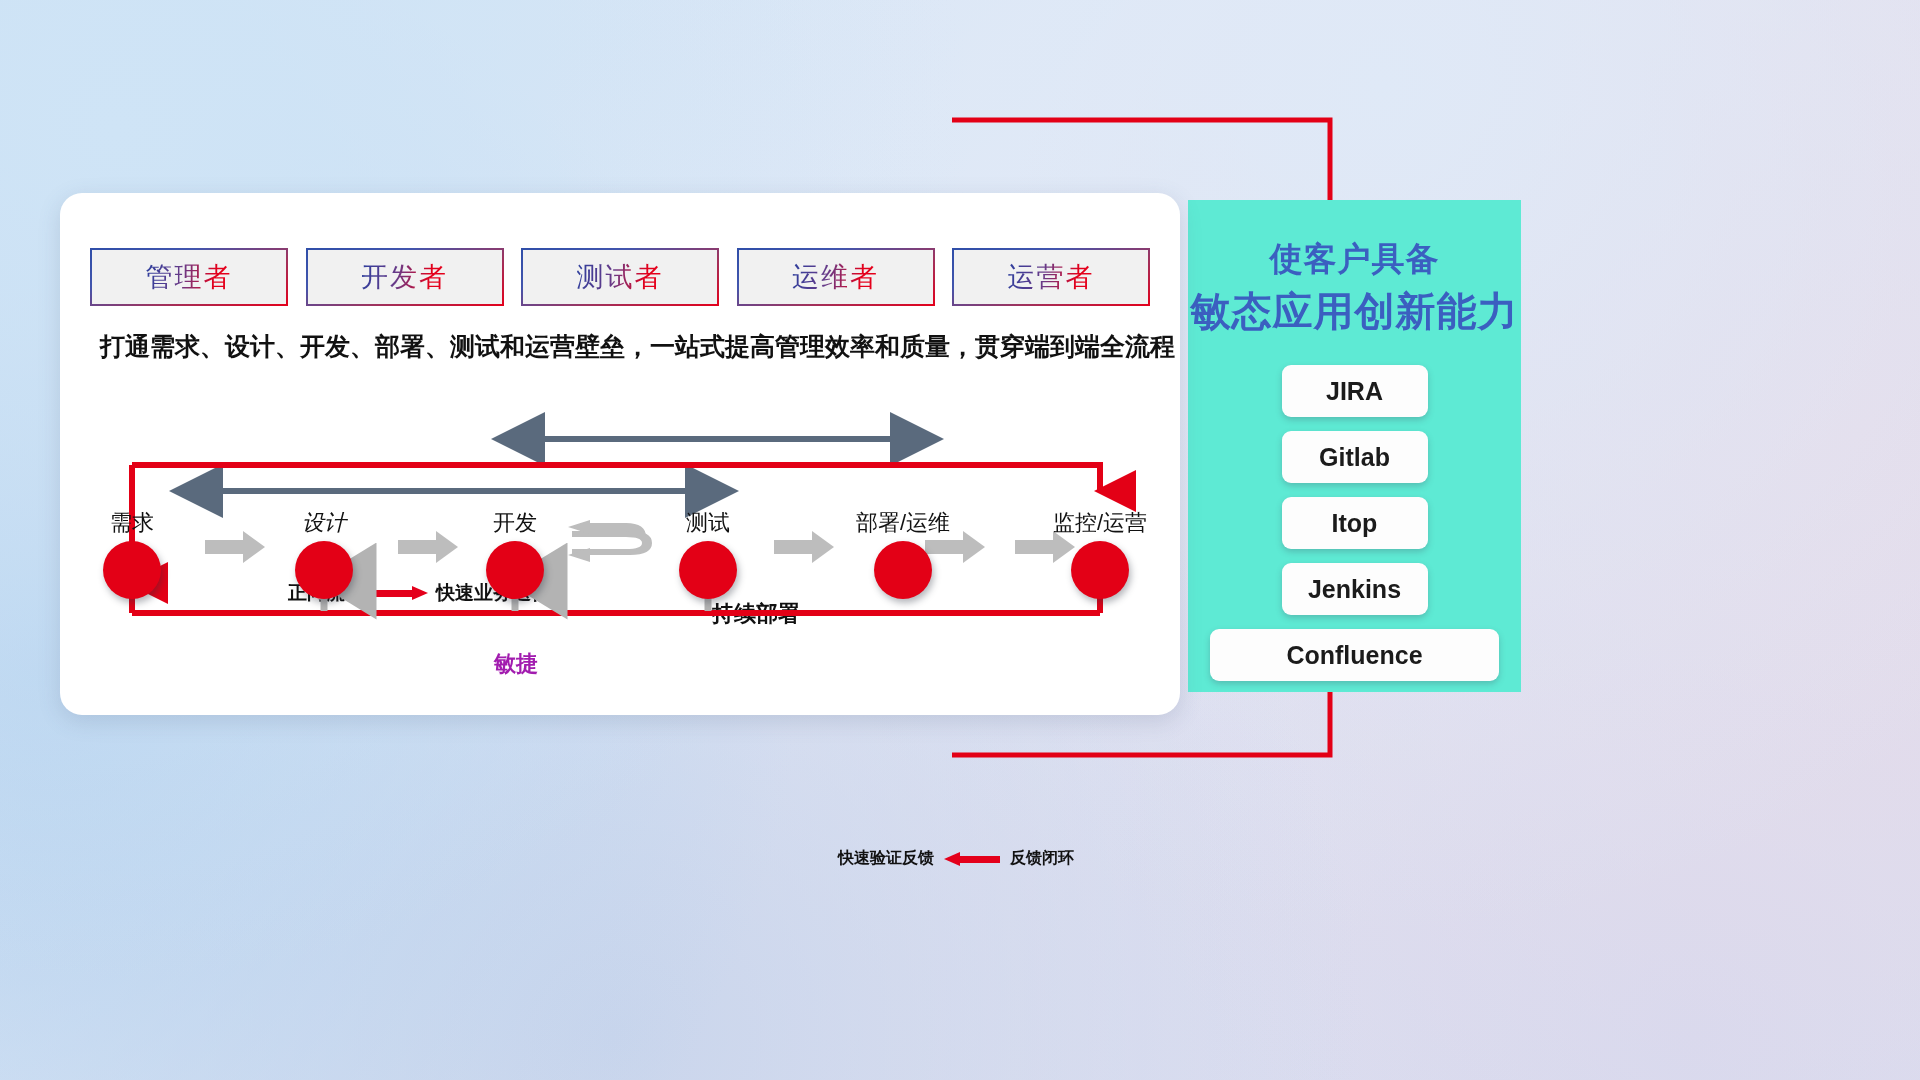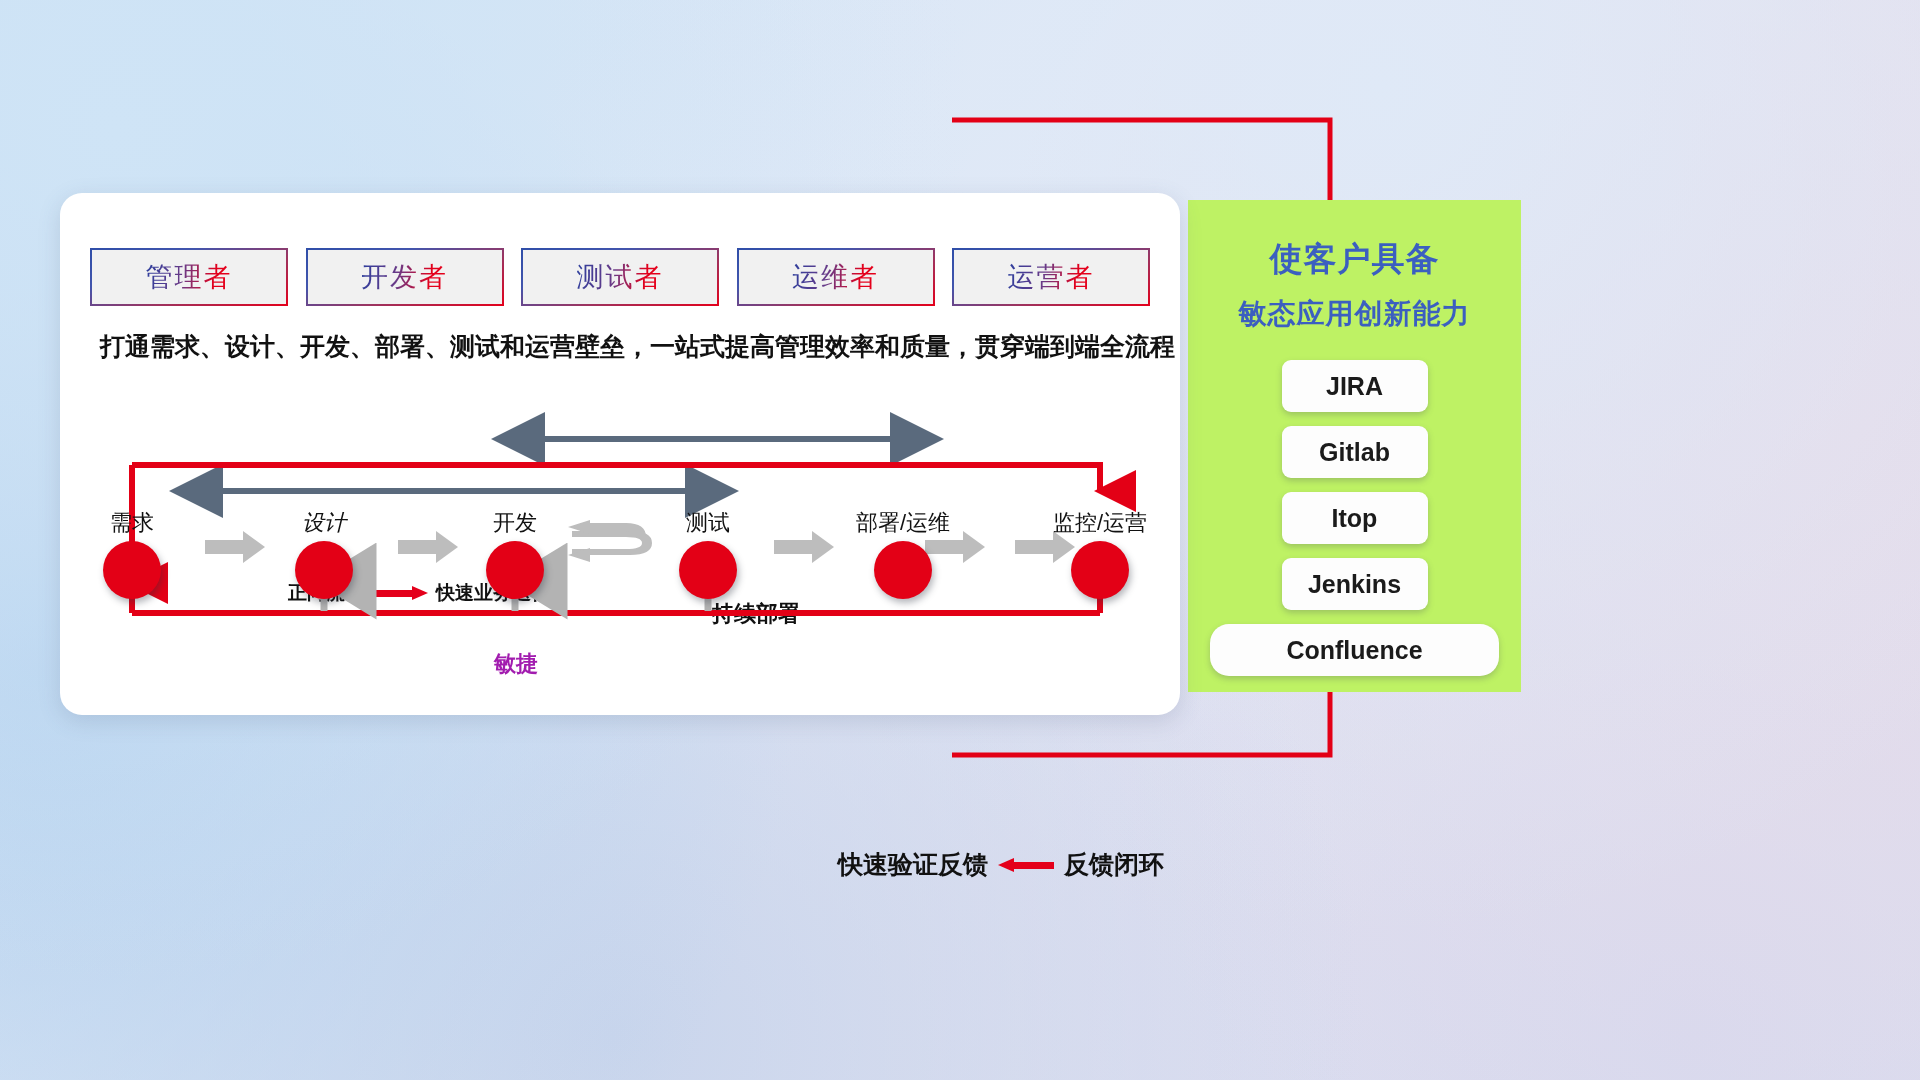--- a/index.html
+++ b/index.html
@@ -20,40 +20,40 @@
       radial-gradient(circle at 88% 96%, #d5d8ee 0%, rgba(213,216,238,0) 48%),
       linear-gradient(135deg, #cde2f5 0%, #dfe8f6 38%, #e4e4f1 62%, #dfe1f0 100%);
   }
 
   
   #red-bracket { position:absolute; left:0; top:0; width:1920px; height:1080px; pointer-events:none; }
 
   
   .right-panel {
     position: absolute; left: 1188px; top: 200px; width: 333px; height: 492px;
-    background: #bef264;
+    background: #5eead4;
   }
   .rp-title {
     text-align: center; color: #3b5fc0; font-weight: bold;
     font-size: 33px; line-height: 1.28; letter-spacing: 1px;
     padding-top: 38px;
   }
-  .rp-title .l2 { font-size: 28px; display:block; margin-top: 16px; }
+  .rp-title .l2 { font-size: 40px; display:block; margin-top: 6px; }
   .tool-grid {
     display: flex; flex-wrap: wrap; gap: 14px 4px;
     padding: 28px 22px 0 22px; justify-content: center; align-items: flex-end;
   }
   .tool-chip {
     width: 146px; height: 52px; border-radius: 9px;
     background: #fdfdfd;
     box-shadow: 0 3px 6px rgba(60,70,90,.26);
     display: flex; align-items: center; justify-content: center;
     font-size: 25px; font-weight: bold; color: #1b1b1b;
   }
-  .tool-chip.wide { width: 308px; border-radius: 19px; }
+  .tool-chip.wide { width: 308px; }
 
   
   .main-card {
     position: absolute; left: 60px; top: 193px; width: 1120px; height: 522px;
     background: #ffffff; border-radius: 22px;
     box-shadow: 0 6px 22px rgba(80,95,125,.18);
   }
 
   
   .roles-row {
@@ -90,21 +90,21 @@
 
   
   .legend-fwd {
     position: absolute; left: 228px; top: 387px;
     display: flex; align-items: center; gap: 8px;
     font-size: 19px; font-weight: bold; color: #111;
   }
   .legend-fb {
     position: absolute; left: 778px; top: 655px;
     display: flex; align-items: center; gap: 10px;
-    font-size: 25px; font-weight: bold; color: #111; justify-content: space-between;
+    font-size: 16px; font-weight: bold; color: #111; justify-content: space-between;
   }
   .arrow-red-r { width: 56px; height: 14px; position: relative; }
   .arrow-red-r::before { content:""; position:absolute; left:0; top:4px; width:40px; height:7px; background:#e4001b; }
   .arrow-red-r::after { content:""; position:absolute; right:0; top:0; border-left:16px solid #e4001b; border-top:7px solid transparent; border-bottom:7px solid transparent; }
   .arrow-red-l { width: 56px; height: 14px; position: relative; }
   .arrow-red-l::before { content:""; position:absolute; right:0; top:4px; width:40px; height:7px; background:#e4001b; }
   .arrow-red-l::after { content:""; position:absolute; left:0; top:0; border-right:16px solid #e4001b; border-top:7px solid transparent; border-bottom:7px solid transparent; }
 
   
   .lbl-cd { position:absolute; left:652px; top:406px; font-size:22px; font-weight:bold; color:#111; }

